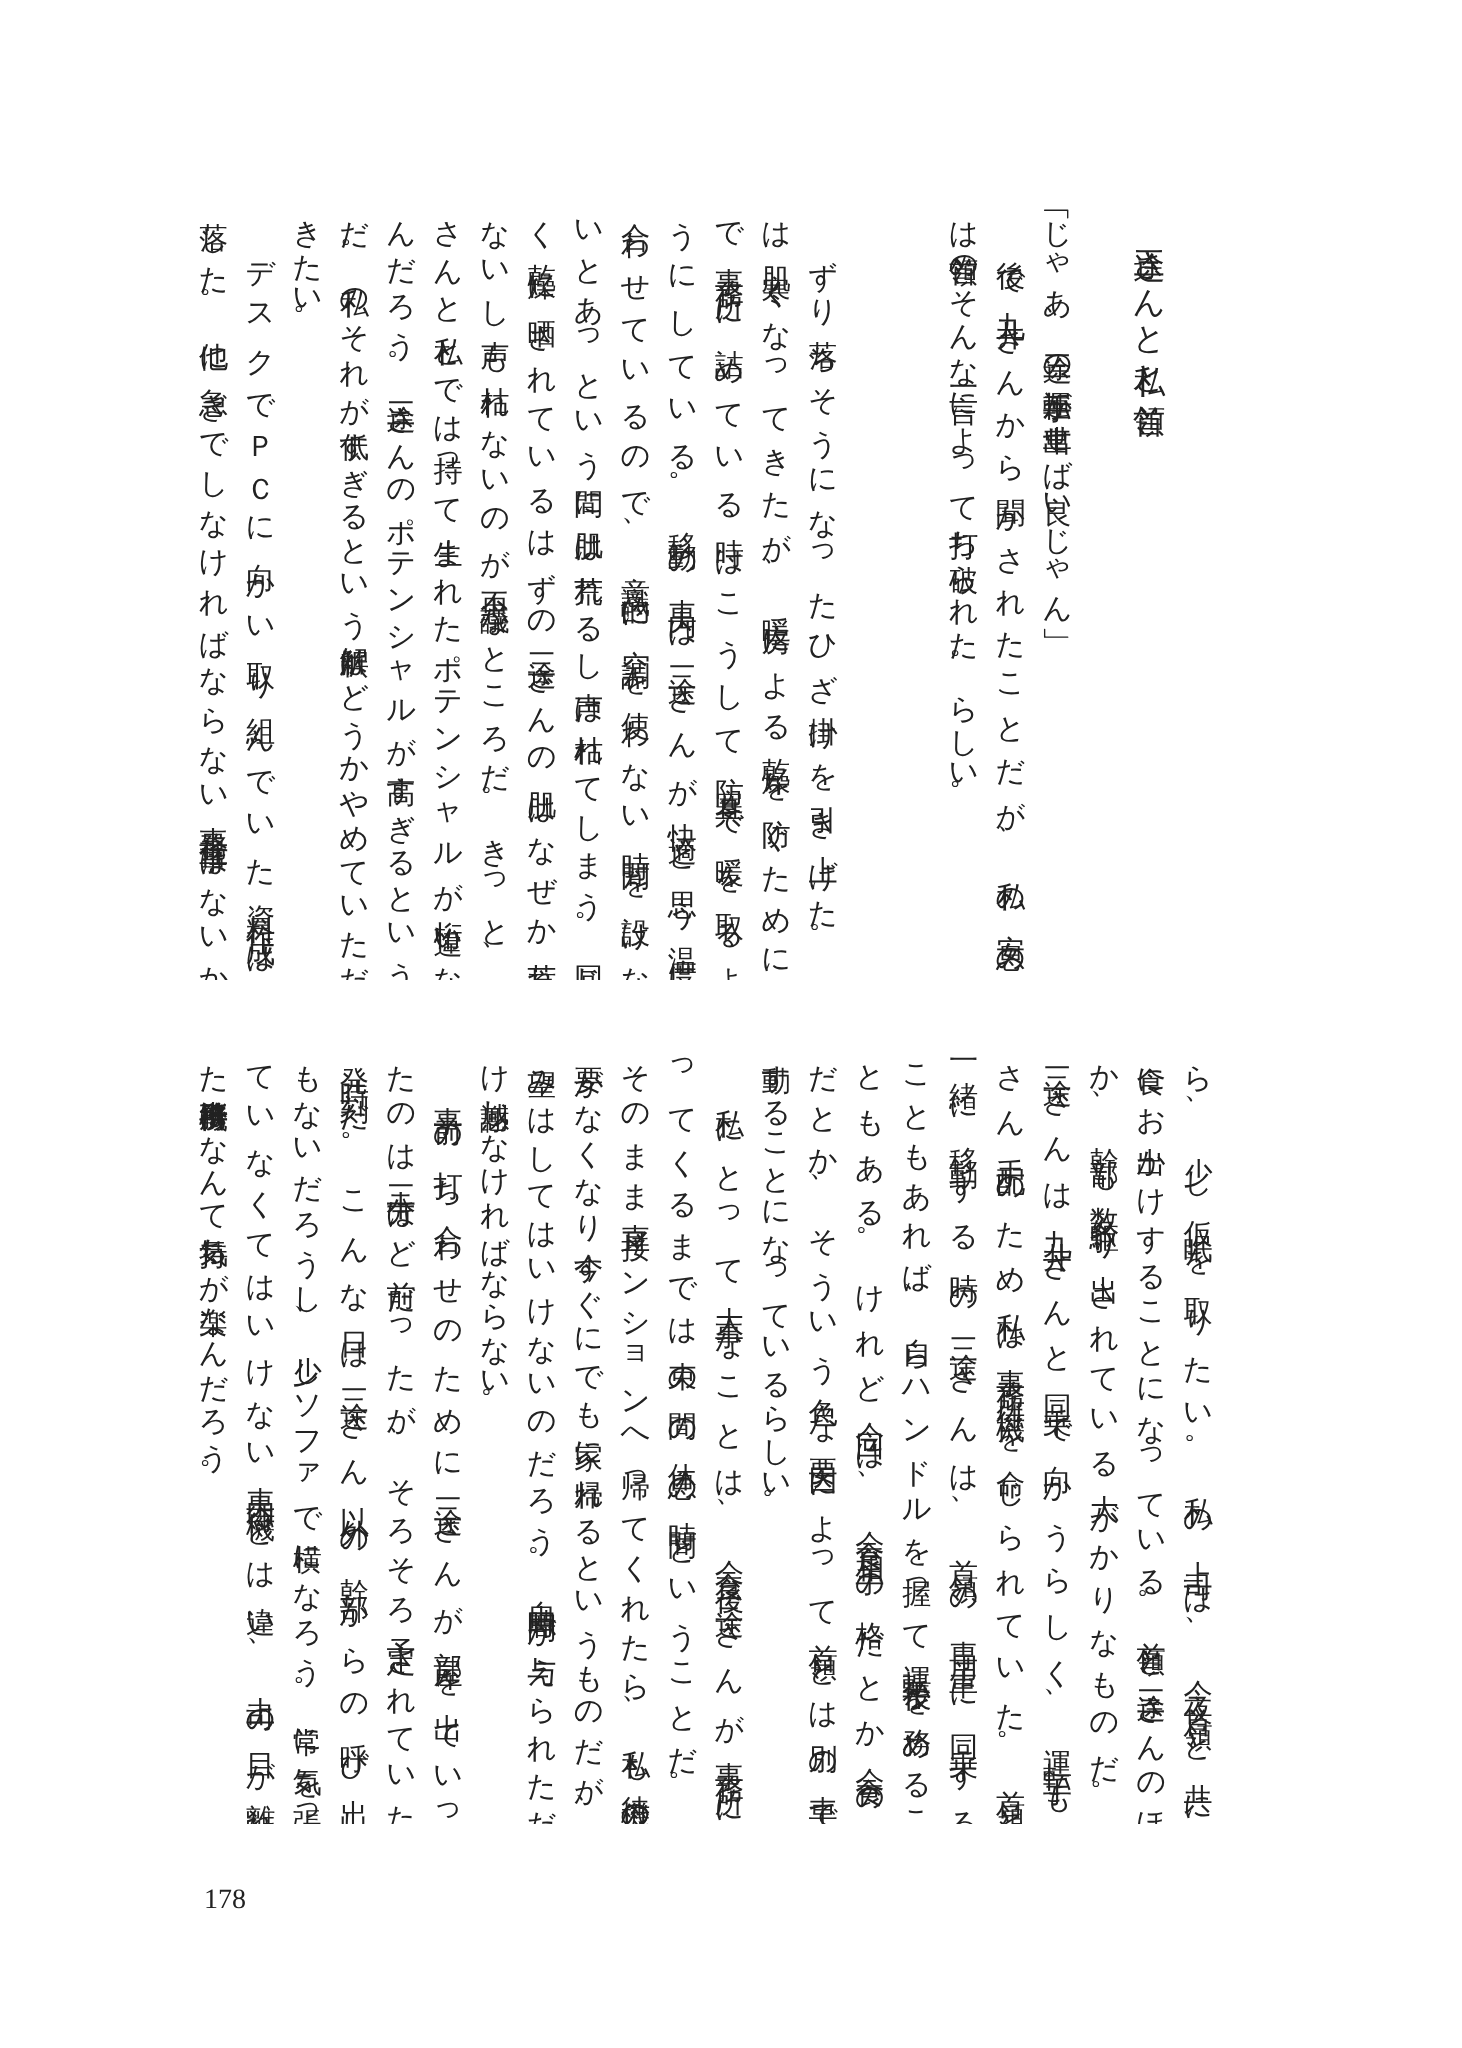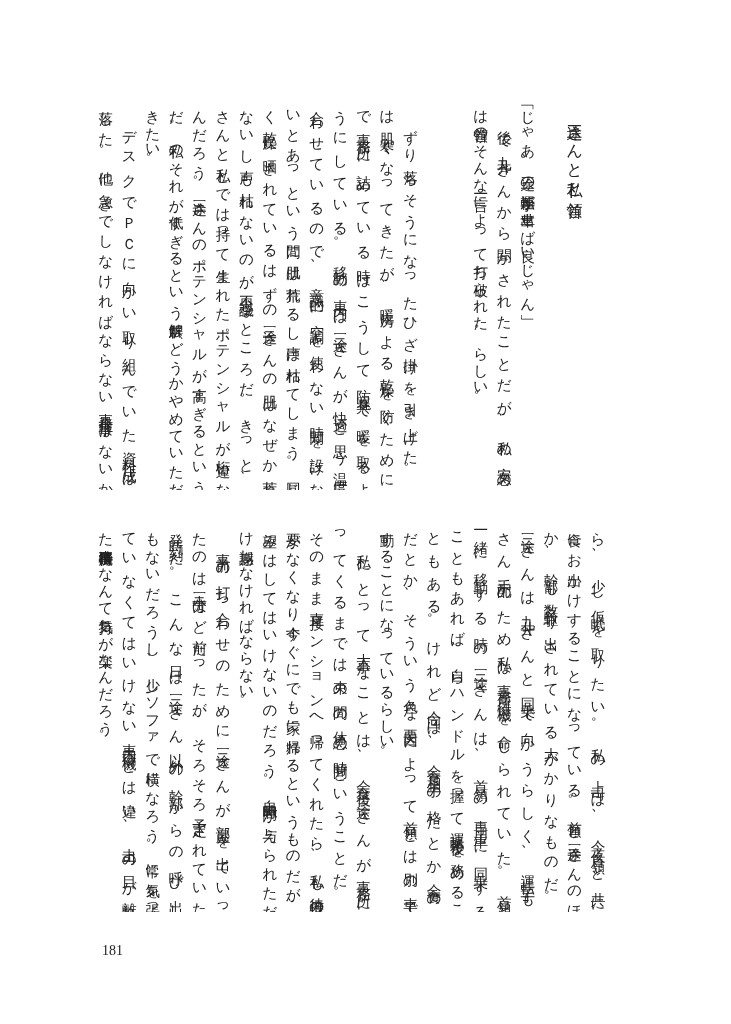--- a/index.html
+++ b/index.html
@@ -106,13 +106,13 @@
   <div class="col j">望みはしてはいけないのだろう。自由時間が与えられただ</div>
   <div class="col">け感謝しなければならない。</div>
   <div class="col j">　事前の打ち合わせのために三途さんが部屋を出ていっ</div>
   <div class="col j">たのは三十分ほど前だったが、そろそろ予定されていた出</div>
   <div class="col j">発時刻だ。こんな日は三途さん以外の幹部からの呼び出し</div>
   <div class="col j">もないだろうし、少しソファで横になろう。常に気を張っ</div>
   <div class="col j">ていなくてはいけない車内待機とは違い、上司の目が離れ</div>
   <div class="col">た事務所待機はなんて気持ちが楽なんだろう。</div>
 </div>
 
-<div class="page-number">181</div>
+<div class="page-number">178</div>
 
 </body></html>

